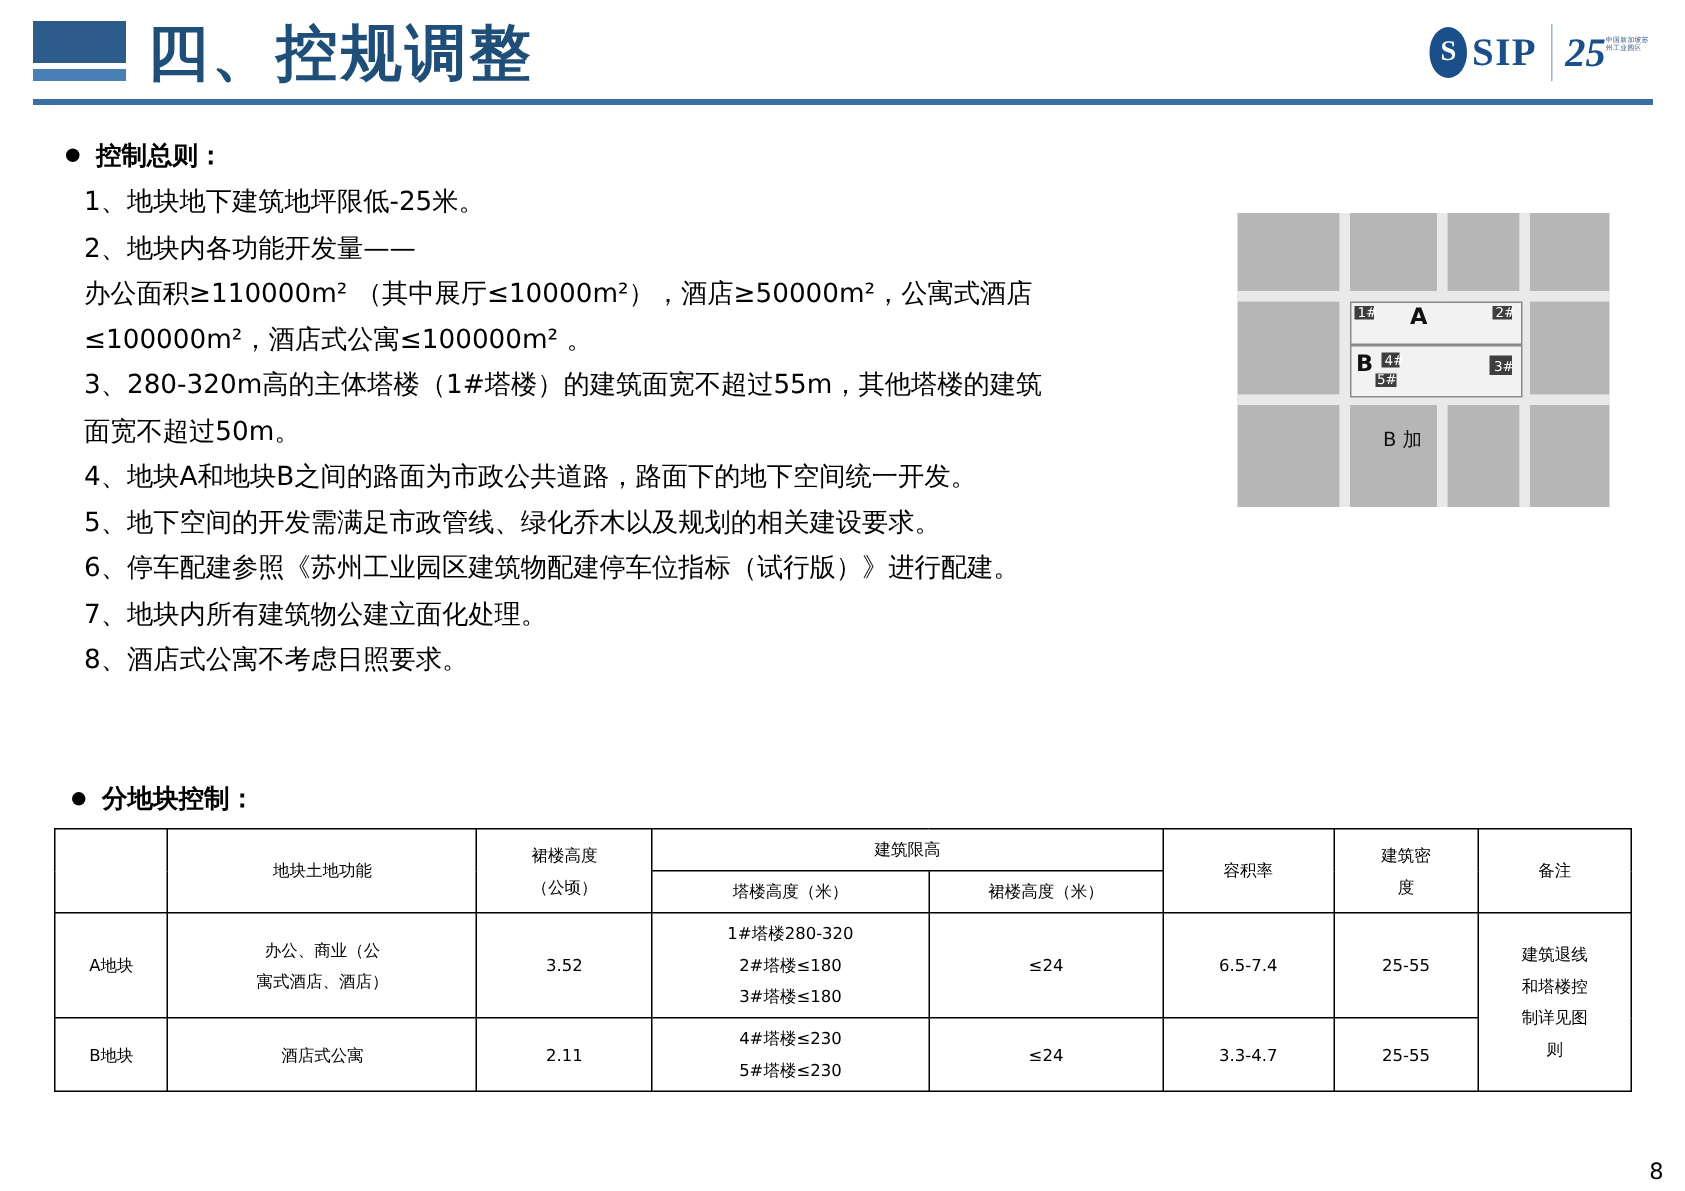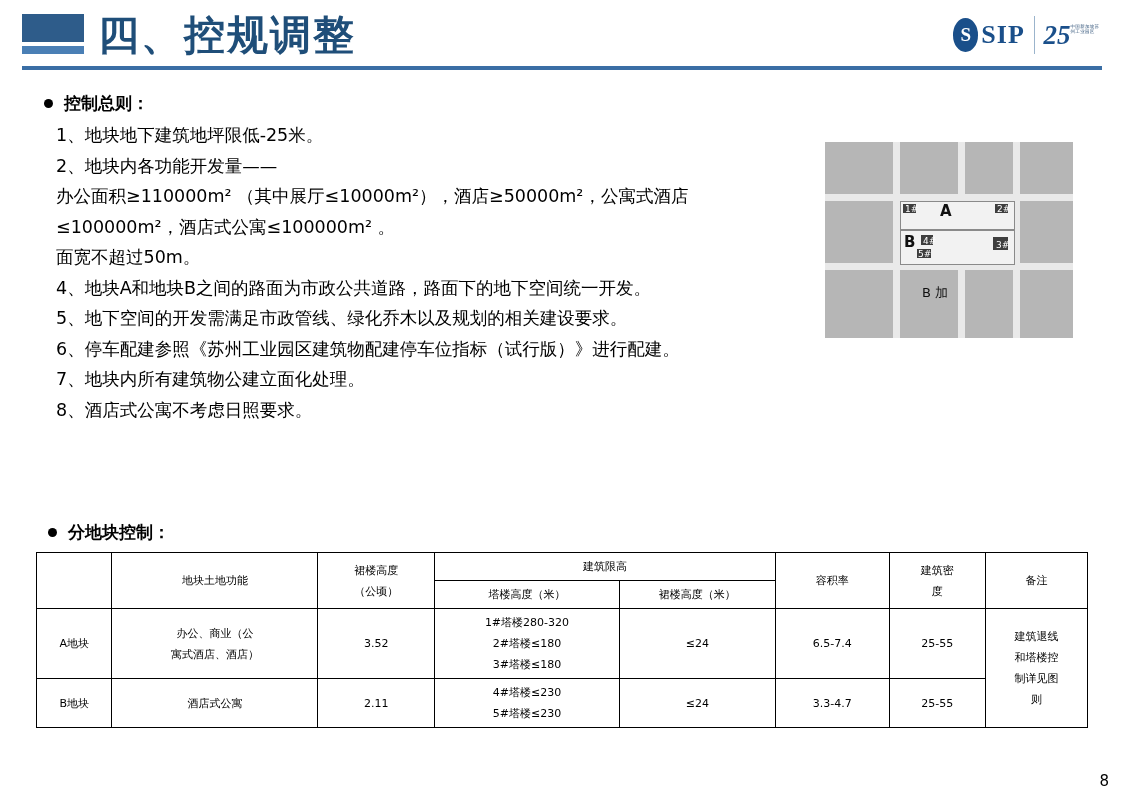--- a/index.html
+++ b/index.html
@@ -250,20 +250,21 @@
 <div class="section-bullet" id="general-principles-heading">
   <span class="bullet-dot"></span>
   <span>控制总则：</span>
 </div>
 
 <div class="rule-list">
   <p>1、地块地下建筑地坪限低-25米。</p>
   <p>2、地块内各功能开发量——</p>
   <p>办公面积≥110000m² （其中展厅≤10000m²），酒店≥50000m²，公寓式酒店</p>
   <p>≤100000m²，酒店式公寓≤100000m² 。</p>
+  <p>3、280-320m高的主体塔楼（1#塔楼）的建筑面宽不超过55m，其他塔楼的建筑</p>
   <p>面宽不超过50m。</p>
   <p>4、地块A和地块B之间的路面为市政公共道路，路面下的地下空间统一开发。</p>
   <p>5、地下空间的开发需满足市政管线、绿化乔木以及规划的相关建设要求。</p>
   <p>6、停车配建参照《苏州工业园区建筑物配建停车位指标（试行版）》进行配建。</p>
   <p>7、地块内所有建筑物公建立面化处理。</p>
   <p>8、酒店式公寓不考虑日照要求。</p>
 </div>
 
 <div class="map-wrap">
 

